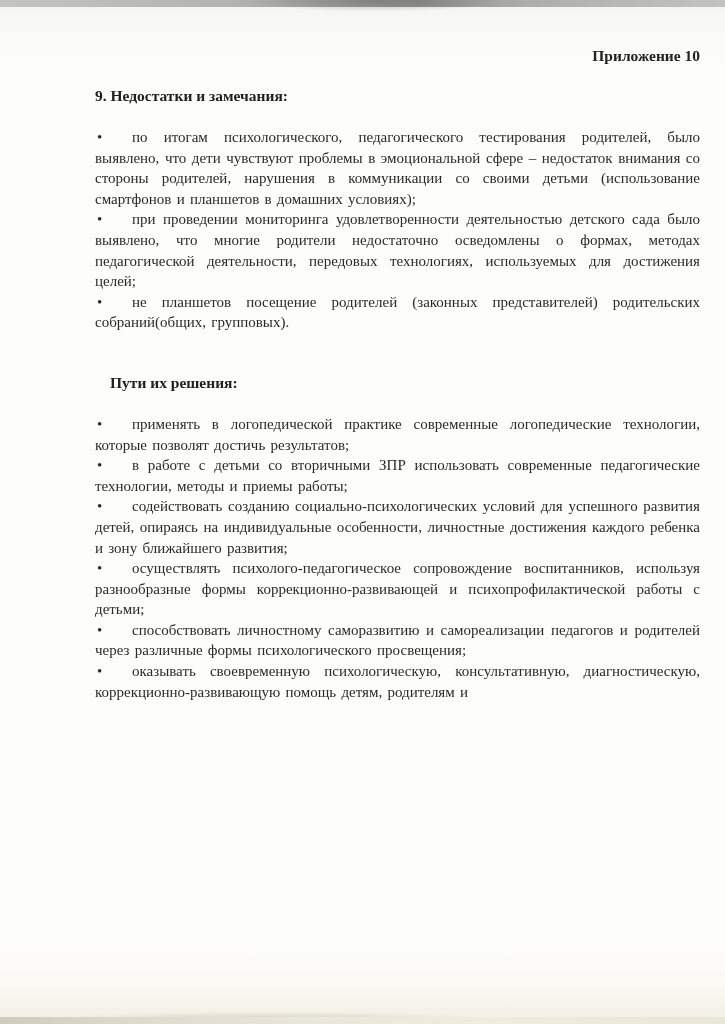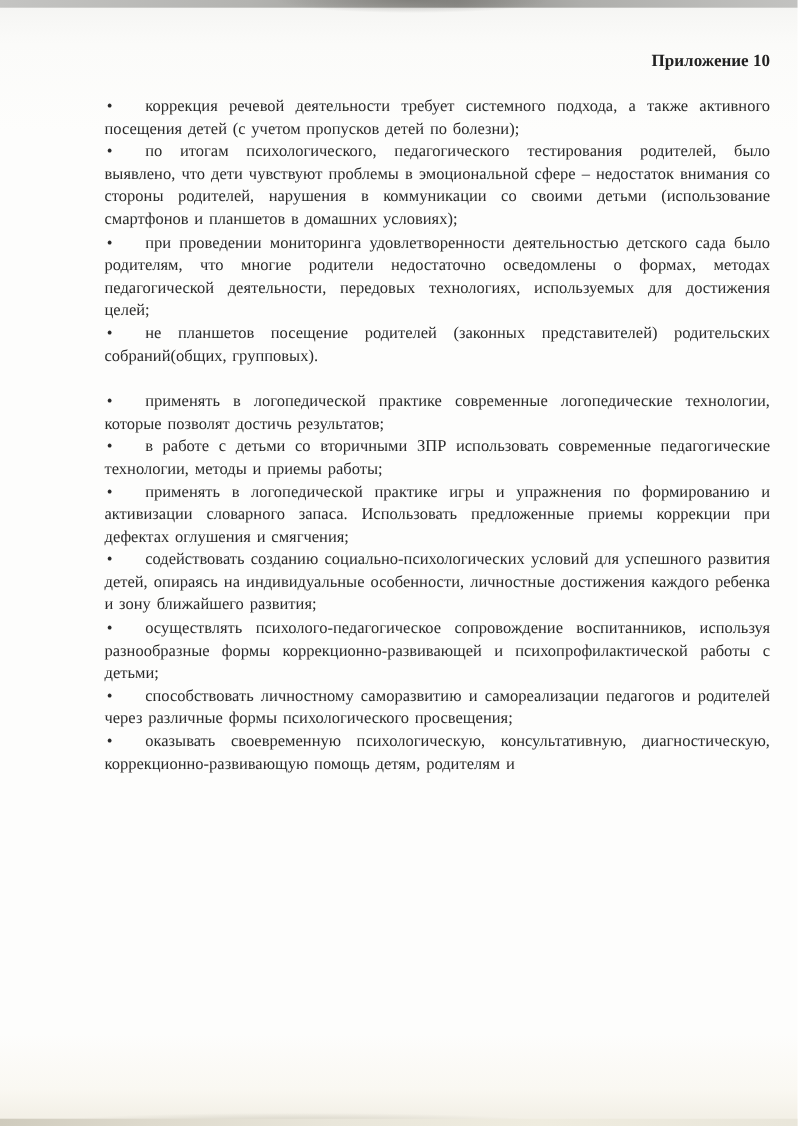--- a/index.html
+++ b/index.html
@@ -85,33 +85,33 @@
 </head>
 <body>
 
 <div class="scan-page">
   <div class="edge-top"></div>
   <div class="smudge-top"></div>
 
   <div class="content">
     <div class="appendix">Приложение 10</div>
 
+    <h2 class="doc-heading">9.  Недостатки и замечания:</h2>
 
     <ul class="bullet-list">
-      <li><span class="marker">•</span><span>коррекция  речевой деятельности требует системного подхода, а также активного посещения детей (с учетом пропусков детей по болезни);</span></li>
       <li><span class="marker">•</span><span>по итогам психологического, педагогического тестирования родителей, было выявлено, что дети чувствуют проблемы в эмоциональной сфере – недостаток внимания со стороны родителей, нарушения в коммуникации со своими детьми (использование смартфонов и планшетов в домашних условиях);</span></li>
-      <li><span class="marker">•</span><span>при проведении мониторинга удовлетворенности деятельностью детского сада было родителям, что многие родители недостаточно осведомлены  о формах, методах педагогической деятельности, передовых технологиях, используемых для достижения целей;</span></li>
+      <li><span class="marker">•</span><span>при проведении мониторинга удовлетворенности деятельностью детского сада было выявлено, что многие родители недостаточно осведомлены  о формах, методах педагогической деятельности, передовых технологиях, используемых для достижения целей;</span></li>
       <li><span class="marker">•</span><span>не планшетов посещение родителей (законных представителей) родительских собраний(общих, групповых).</span></li>
     </ul>
 
+    <h2 class="doc-heading second">Пути их решения:</h2>
 
     <ul class="bullet-list">
       <li><span class="marker">•</span><span>применять в логопедической практике современные логопедические технологии, которые позволят достичь результатов;</span></li>
       <li><span class="marker">•</span><span>в работе с детьми со вторичными ЗПР использовать современные педагогические технологии, методы и приемы работы;</span></li>
-      <li><span class="marker">•</span><span>применять в логопедической практике игры и упражнения по формированию и активизации словарного запаса. Использовать предложенные приемы коррекции при дефектах оглушения и смягчения;</span></li>
       <li><span class="marker">•</span><span>содействовать созданию социально-психологических условий для успешного развития детей, опираясь на индивидуальные особенности, личностные достижения каждого ребенка и зону  ближайшего развития;</span></li>
       <li><span class="marker">•</span><span>осуществлять психолого-педагогическое сопровождение  воспитанников, используя разнообразные формы коррекционно-развивающей и психопрофилактической работы с детьми;</span></li>
       <li><span class="marker">•</span><span>способствовать личностному саморазвитию и самореализации педагогов и родителей через различные формы психологического просвещения;</span></li>
       <li><span class="marker">•</span><span>оказывать своевременную психологическую, консультативную, диагностическую, коррекционно-развивающую помощь детям, родителям и</span></li>
     </ul>
   </div>
 
   <div class="smudge-bottom"></div>
   <div class="edge-bottom"></div>
 </div>

